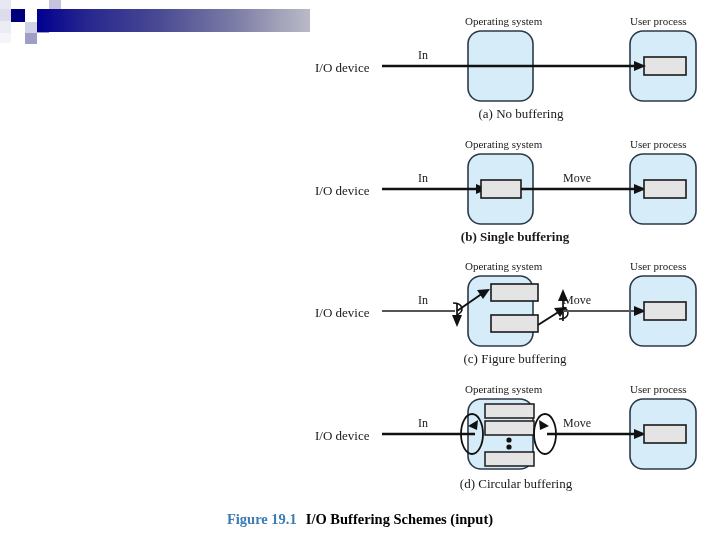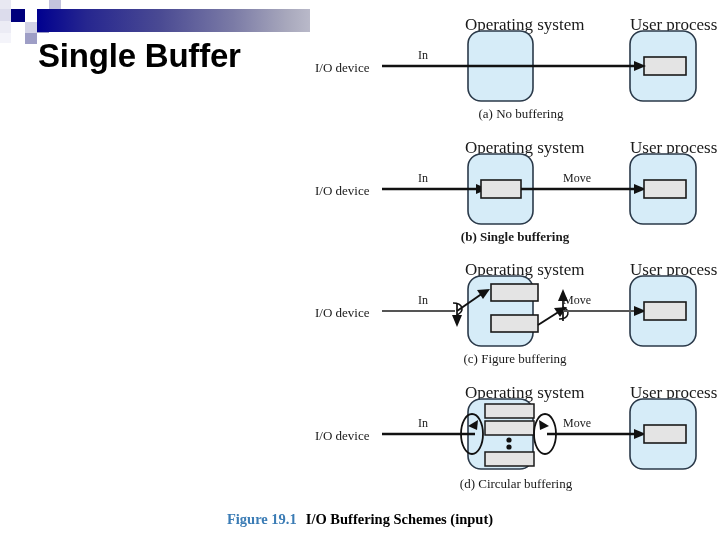--- a/index.html
+++ b/index.html
@@ -61,21 +61,21 @@
     width: 415px;
     height: 123px;
   }
 
   .lbl {
     position: absolute;
     font-family: "Liberation Serif", serif;
     color: #1a1a1a;
     white-space: nowrap;
   }
-  .lbl-head { font-size: 17px; }
+  .lbl-head { font-size: 11px; }
   .lbl-dev  { font-size: 13px; text-align: center; }
   .lbl-flow { font-size: 12px; }
   .subcap {
     position: absolute;
     font-family: "Liberation Serif", serif;
     font-size: 13px;
     color: #1a1a1a;
     white-space: nowrap;
     text-align: center;
   }
@@ -118,21 +118,20 @@
     <div class="deco" style="left:49px; top:9px;  width:12px; height:12px; background:#adadcd;"></div>
     <div class="deco" style="left:0px;  top:21px; width:11px; height:12px; background:#ececf5;"></div>
     <div class="deco" style="left:25px; top:22px; width:12px; height:11px; background:#d2d2e6;"></div>
     <div class="deco" style="left:37px; top:22px; width:12px; height:11px; background:#9b9bc4;"></div>
     <div class="deco" style="left:0px;  top:33px; width:11px; height:10px; background:#f4f4fa;"></div>
     <div class="deco" style="left:25px; top:33px; width:12px; height:11px; background:#9e9ec6;"></div>
   </div>
 
   <div id="title-bar"></div>
 
-  <div id="slide-title">Single Buffer</div>
 
   <div id="figure">
 
     <div class="panel" style="top:4px;">
       <div class="lbl lbl-head" style="left:160px; top:11px;">Operating system</div>
       <div class="lbl lbl-head" style="left:325px; top:11px;">User process</div>
       <div class="lbl lbl-dev" style="left:10px;  top:56px;">I/O device</div>
       <div class="lbl lbl-flow" style="left:113px; top:44px;">In</div>
       <svg class="svg-layer" width="415" height="123" viewBox="0 0 415 123">
         <rect x="163" y="27" width="65" height="70" rx="13" ry="13" fill="#d6ecf8" stroke="#2b3a4a" stroke-width="1.6"></rect>

